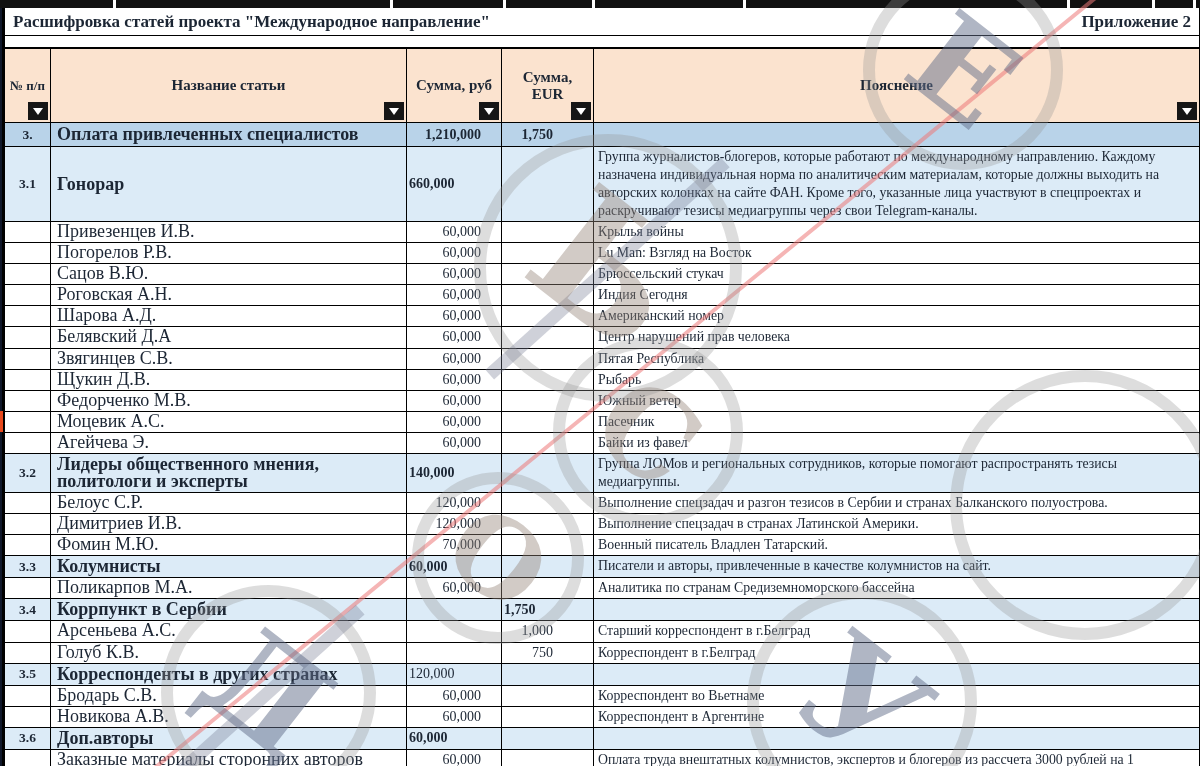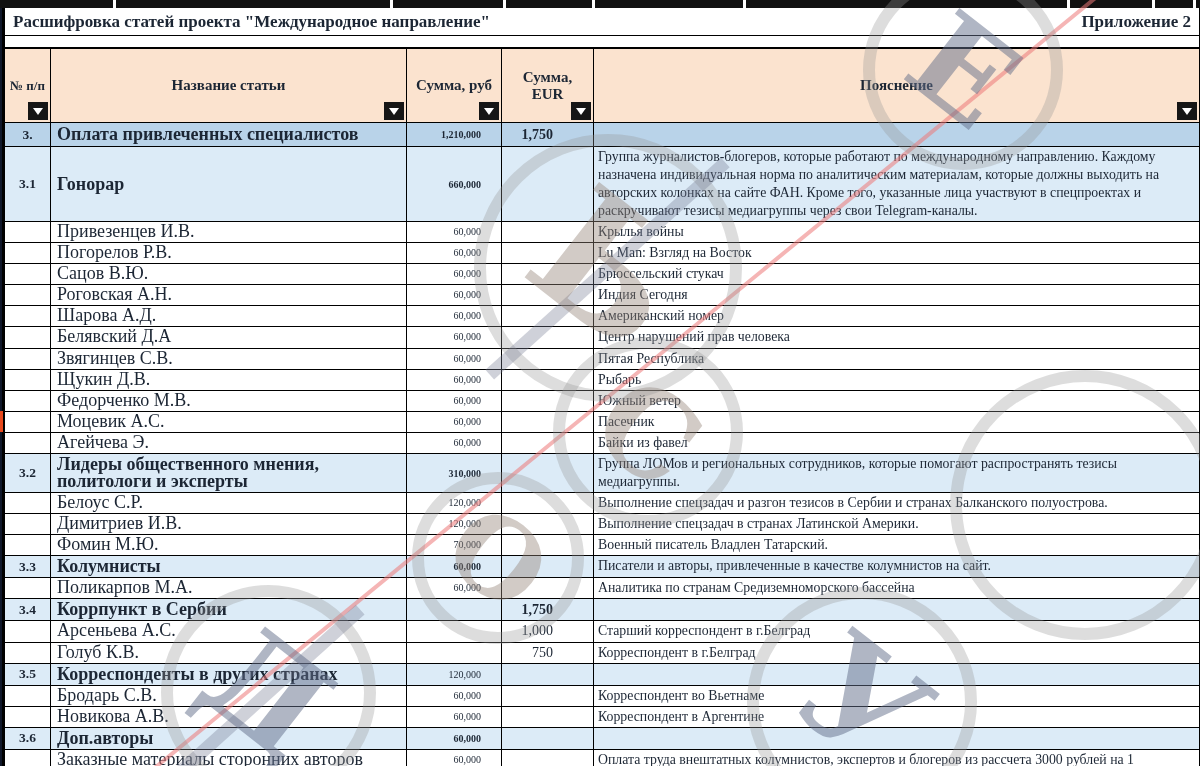--- a/index.html
+++ b/index.html
@@ -25,30 +25,30 @@
   .hc.note{flex:1;}
   .fbtn{position:absolute;right:2px;bottom:2px;width:20px;height:18px;background:#161616;
         display:flex;align-items:center;justify-content:center;cursor:pointer;}
   .fbtn .tri{width:0;height:0;border-left:5px solid transparent;border-right:5px solid transparent;border-top:7px solid #fff;}
   
   .row{display:flex;border-bottom:1px solid #000;background:#fff;position:relative;}
   .c{border-right:1px solid #000;box-sizing:border-box;overflow:hidden;}
   .c:last-child{border-right:none;}
   .c.num{width:46px;text-align:center;font-size:13.5px;}
   .c.name{width:356px;padding:1px 3px 1px 6px;font-size:18px;line-height:17px;}
-  .c.rub{width:95px;text-align:right;padding:1px 20px 1px 2px;font-size:10px;}
+  .c.rub{width:95px;text-align:right;padding:1px 20px 1px 2px;font-size:14px;}
   .c.eur{width:92px;text-align:right;padding:1px 40px 1px 2px;font-size:14px;}
   .c.note{flex:1;padding:1px 4px;font-size:13.8px;line-height:18px;}
   .row.item{height:20.1px;line-height:18px;}
   .row.sub{min-height:21px;background:#dcebf7;}
   .row.sub .c{display:flex;}
   .row.sub .c.num,.row.sub .c.name{font-weight:bold;}
   .row.sub .c.num{justify-content:center;align-items:center;}
   .row.sub .c.name{align-items:center;}
-  .row.sub .c.rub,.row.sub .c.eur{justify-content:flex-end;align-items:center;font-weight:bold;}
+  .row.sub .c.rub,.row.sub .c.eur{justify-content:flex-start;align-items:center;font-weight:bold;}
   .row.sub .c.rub.plain,.row.sub .c.eur.plain{font-weight:normal;}
   .row.sub .c.note{align-items:flex-start;}
   .row.section{height:23px;background:#b9d3e9;font-weight:bold;}
   .row.section .c{display:flex;align-items:center;}
   .row.section .c.num{justify-content:center;}
   .row.section .c.rub,.row.section .c.eur{justify-content:flex-end;}
   .row.last{min-height:42px;}
   .marker{position:absolute;left:-11px;top:-1px;width:9px;height:21px;background:#e8491d;z-index:3;}
   
   .wm{position:absolute;inset:0;z-index:6;pointer-events:none;}
@@ -230,21 +230,21 @@
           <div class="c note"><span>Байки из фавел</span></div>
         </div>
         <div class="row sub">
           <div class="c num">
             <span>3.2</span>
           </div>
           <div class="c name">
             <span>Лидеры общественного мнения, политологи и эксперты</span>
           </div>
           <div class="c rub">
-            <span>310,000</span>
+            <span>140,000</span>
           </div>
           <div class="c eur">
             <span></span>
           </div>
           <div class="c note">
             <span>Группа ЛОМов и региональных сотрудников, которые помогают распространять тезисы медиагруппы.</span>
           </div>
         </div>
         <div class="row item">
           <div class="c num"><span></span></div>

